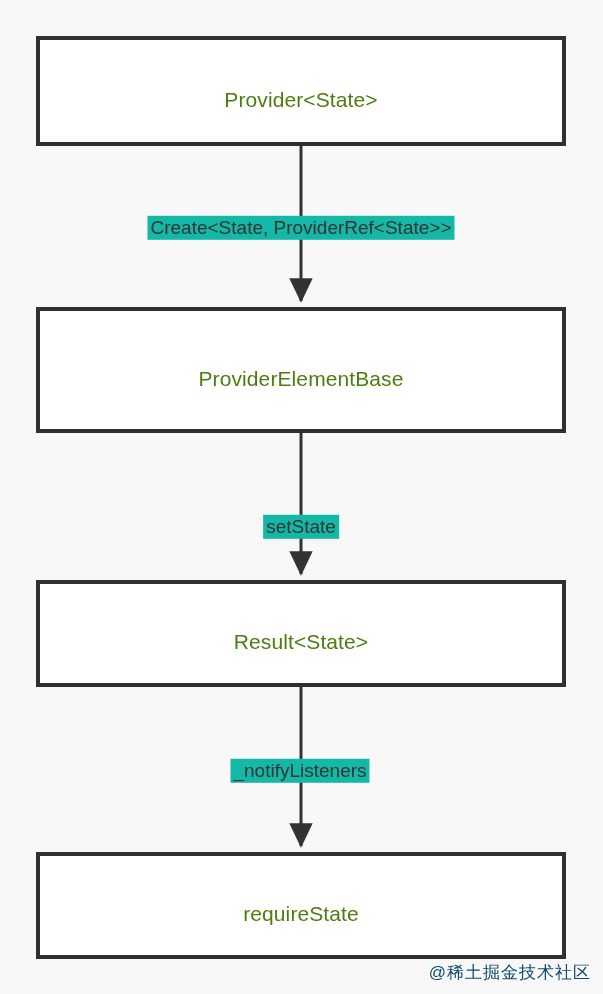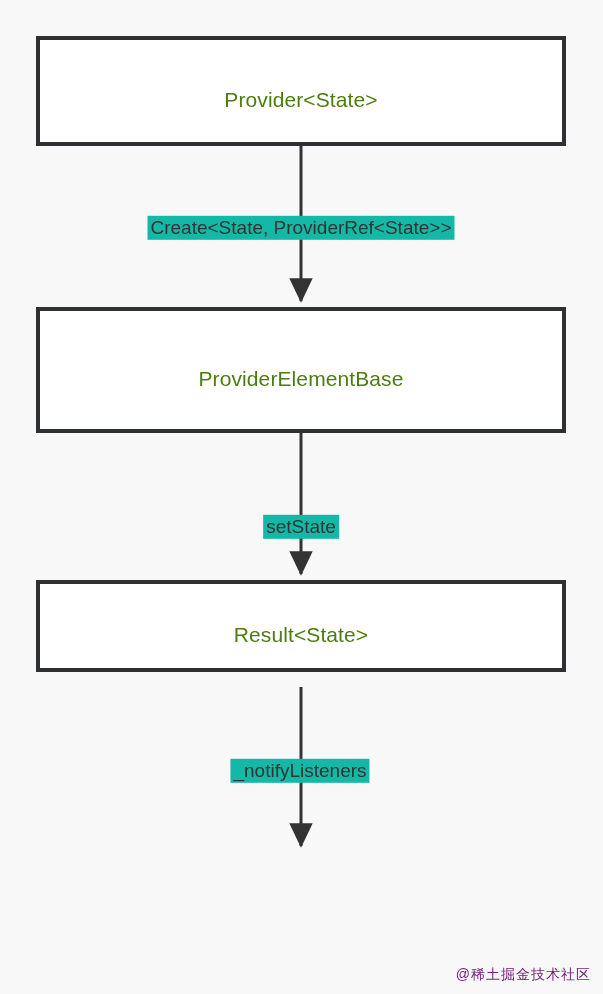--- a/index.html
+++ b/index.html
@@ -39,43 +39,43 @@
   .node-label {
     font-size: 21px;
     color: #4d7c0f;
     line-height: 1;
     letter-spacing: 0.1px;
     white-space: nowrap;
     margin-top: 16px;
   }
   #node-0 { top: 36px;  height: 110px; }
   #node-1 { top: 307px; height: 126px; }
-  #node-2 { top: 580px; height: 92px; }
+  #node-2 { top: 580px; height: 107px; }
   #node-3 { top: 852px; height: 107px; }
 
   .edge-label {
     position: absolute;
     transform: translate(-50%, -50%);
     background: #14b8a6;
     color: #333333;
     font-size: 19px;
     line-height: 1.18;
     padding: 1px 3px;
     white-space: nowrap;
   }
   #edge-label-0 { left: 301px; top: 228px; }
   #edge-label-1 { left: 301px; top: 500px; margin-top: 27px; }
   #edge-label-2 { left: 300px; top: 771px; }
 
   .watermark {
     position: absolute;
     right: 12px;
     bottom: 10px;
-    font-size: 14px;
-    color: #701a75;
+    font-size: 17px;
+    color: #0c4a6e;
     letter-spacing: 1px;
     white-space: nowrap;
     user-select: none;
   }
 </style>
 </head>
 <body>
 
 <div id="diagram-root">
 
@@ -98,20 +98,23 @@
   </div>
 
   <div class="node-box" id="node-1">
     <span class="node-label">ProviderElementBase</span>
   </div>
 
   <div class="node-box" id="node-2">
     <span class="node-label">Result&lt;State&gt;</span>
   </div>
 
+  <div class="node-box" id="node-3">
+    <span class="node-label">requireState</span>
+  </div>
 
   <div class="edge-label" id="edge-label-0">Create&lt;State, ProviderRef&lt;State&gt;&gt;</div>
   <div class="edge-label" id="edge-label-1">setState</div>
   <div class="edge-label" id="edge-label-2">_notifyListeners</div>
 
   <div class="watermark">@稀土掘金技术社区</div>
 
 </div>
 
 </body></html>

